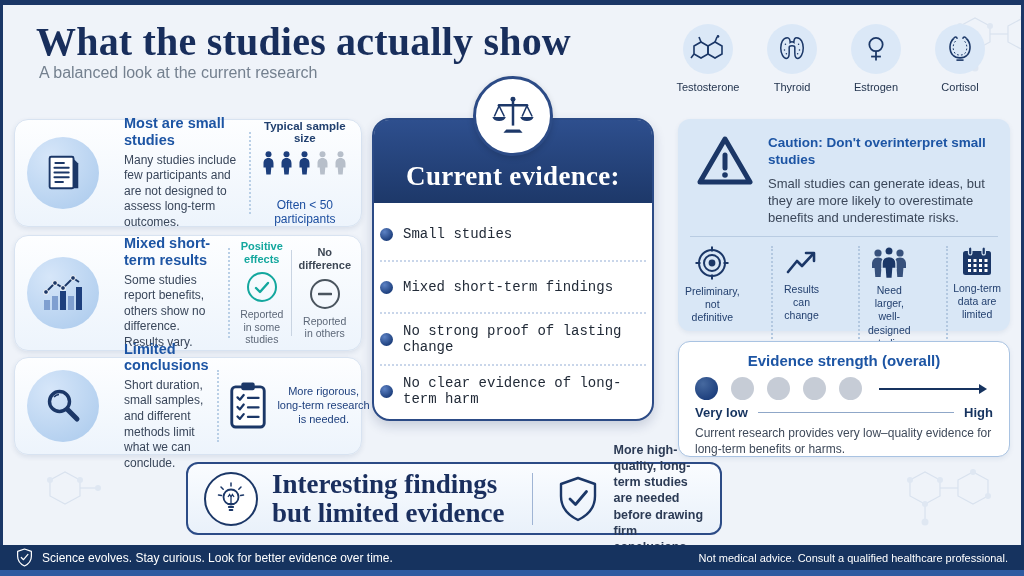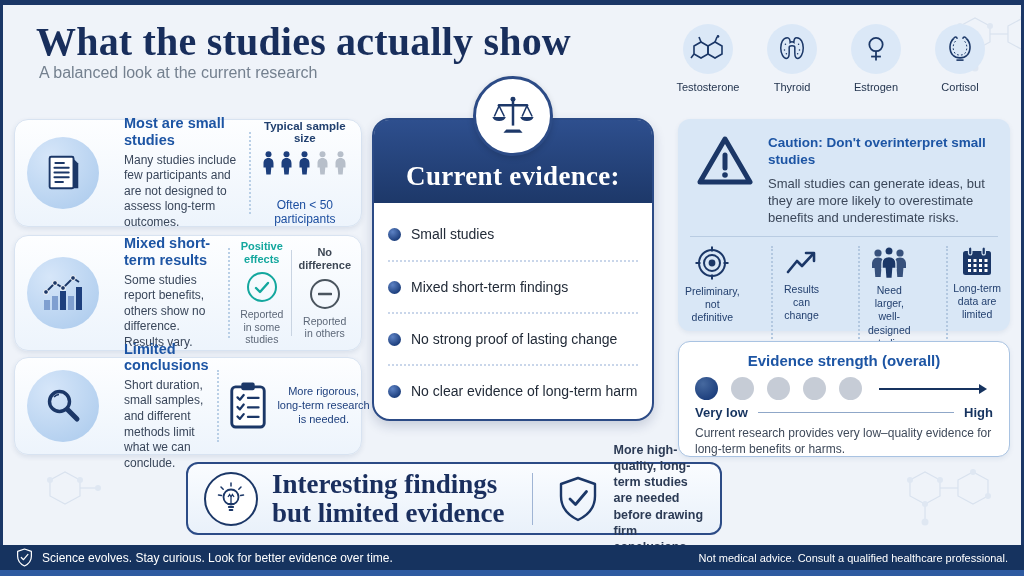--- a/index.html
+++ b/index.html
@@ -86,21 +86,21 @@
   }
   .center-header{
     height:83px;border-radius:15px 15px 0 0;
     background:linear-gradient(180deg,var(--header-light,#2e4f8e),var(--header-dark,#1d3869));
     display:flex;align-items:flex-end;justify-content:center;padding-bottom:11px;
   }
   .center-title{
     font-family:"Liberation Serif", serif;font-weight:700;
     font-size:27px;color:#fff;letter-spacing:.3px;
   }
-  .center-list{padding:5px 14px;}
+  .center-list{padding:5px 6px;font-family:Liberation Mono, monospace;}
   .center-item{display:flex;align-items:center;gap:10px;height:52px;}
   .center-item + .center-item{border-top:2px dotted #c9d6ea;}
   .bullet{
     width:13px;height:13px;border-radius:50%;flex:none;
     background:radial-gradient(circle at 35% 30%, #5d82c4, var(--dot-filled,#1d3f7d) 72%);
   }
   .center-item-label{font-size:14px;color:#222b38;font-weight:500;}
 
   
   .caution{

